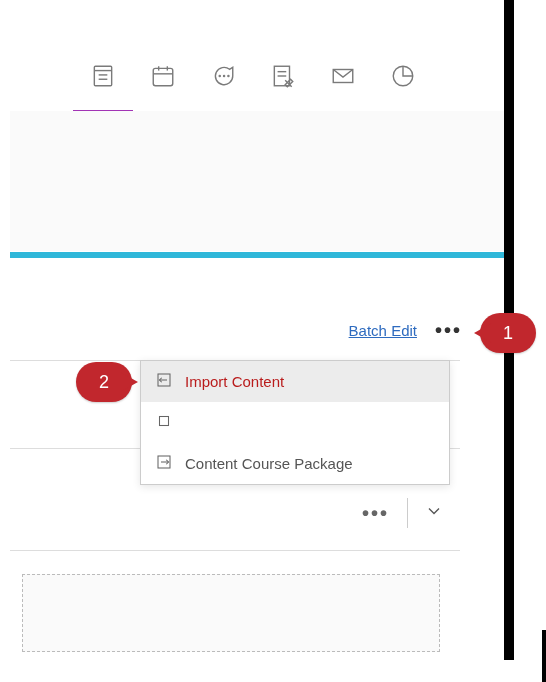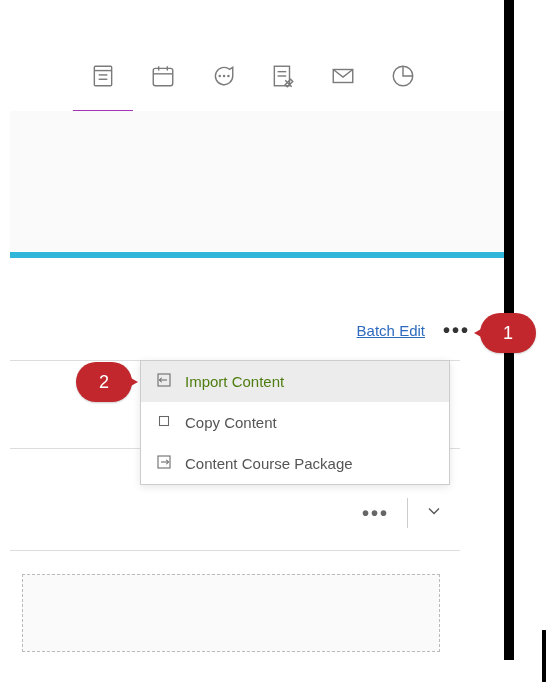--- a/index.html
+++ b/index.html
@@ -64,21 +64,21 @@
     background: #fafafa;
   }
   .banner-underline {
     position: absolute;
     left: 10px; top: 252px;
     width: 494px; height: 6px;
     background: #2fb7d9;
   }
   .batch-row {
     position: absolute;
-    top: 320px; left: 10px;
+    top: 320px; left: 2px;
     width: 460px;
     display: flex;
     justify-content: flex-end;
     align-items: center;
     gap: 18px;
   }
   .batch-link {
     color: #2e6bbf;
     text-decoration: underline;
     font-size: 15px;
@@ -111,21 +111,21 @@
     display: flex;
     align-items: center;
     gap: 12px;
     padding: 10px 14px;
     font-size: 15px;
     color: #555;
     cursor: pointer;
   }
   .menu-item.hover {
     background: #ececec;
-    color: #4d7c0f;
+    color: #b91c1c;
   }
   .menu-item svg { width: 18px; height: 18px; stroke: #666; fill: none; stroke-width: 1.4; }
   .row-controls {
     position: absolute;
     top: 498px;
     left: 10px;
     width: 450px;
     display: flex;
     justify-content: flex-end;
     align-items: center;
@@ -277,21 +277,20 @@
           </svg>
       </span>
       <span>Import Content</span>
     </div>
     <div class="menu-item">
       <span>
         <svg viewBox="0 0 24 24">
             <rect x="6" y="6" width="12" height="12"></rect>
           </svg>
       </span>
-      <span>Copy Content</span>
     </div>
     <div class="menu-item">
       <span>
         <svg viewBox="0 0 24 24">
             <rect x="4" y="4" width="16" height="16"></rect>
             <path d="M15 9l3 3-3 3"></path>
             <line x1="8" y1="12" x2="18" y2="12"></line>
           </svg>
       </span>
       <span>Content Course Package</span>

